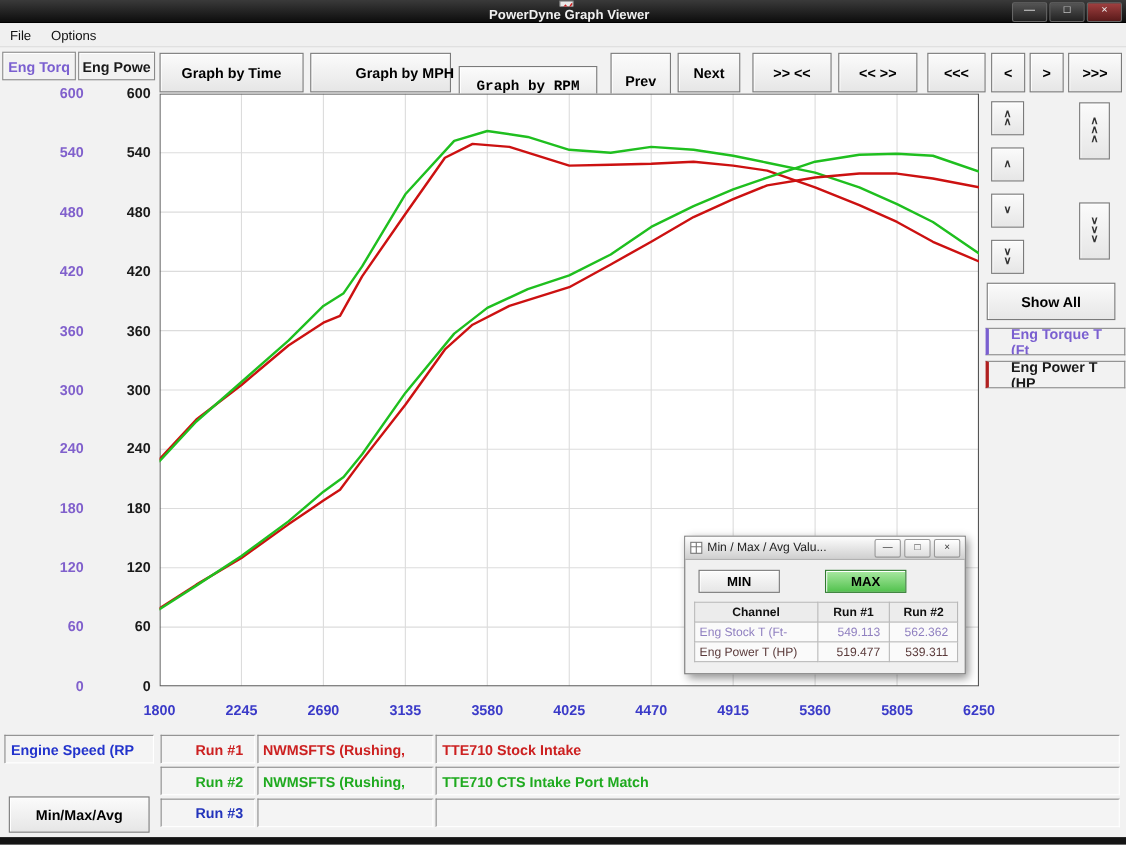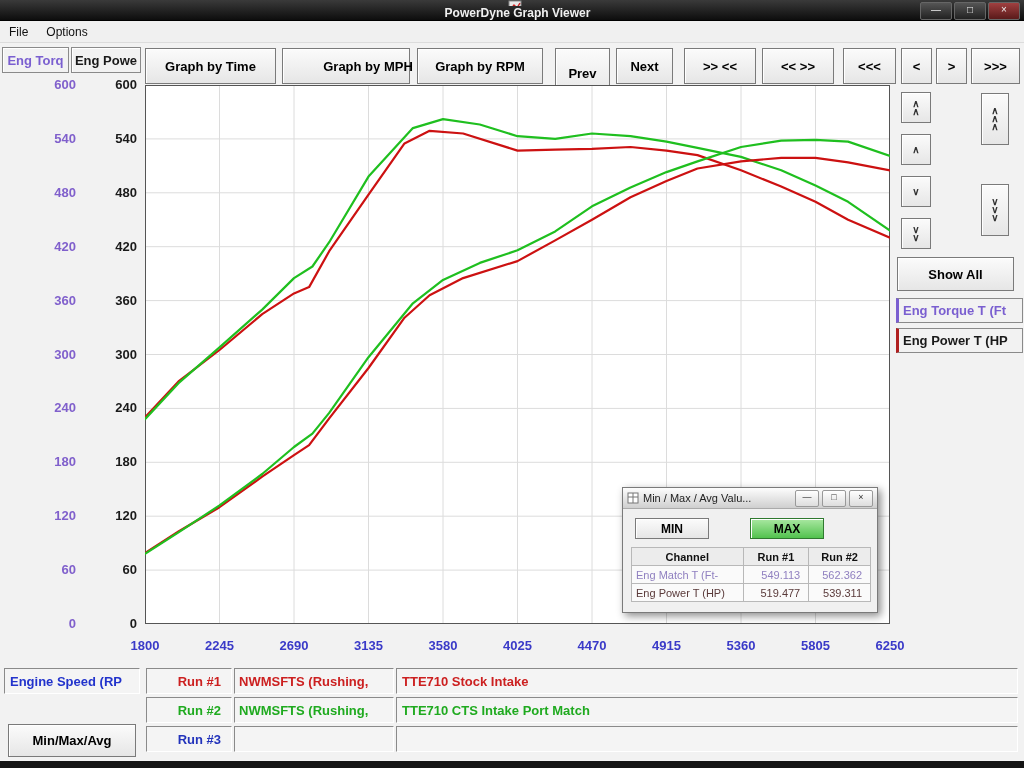--- a/index.html
+++ b/index.html
@@ -24,21 +24,21 @@
   
   .ycol{position:absolute;top:85px;height:539px;}
   .ytick{position:absolute;right:0;width:100%;text-align:right;font-size:13px;font-weight:bold;}
   .xticks{position:absolute;left:145px;top:638px;width:745px;height:18px;}
   .xtick{position:absolute;top:0;width:50px;text-align:center;font-size:13px;font-weight:bold;}
 
   .plotwrap{position:absolute;left:145px;top:85px;width:745px;height:539px;}
 
   
   .spin{white-space:pre-line;line-height:8px;font-size:10px;font-weight:bold;color:#333;}
-  .legend-box{position:absolute;left:896px;width:127px;height:25px;border:1px solid #8a8a8a;background:#f2f2f2;display:flex;align-items:center;font-size:13px;font-weight:bold;box-sizing:border-box;padding-left:4px;overflow:hidden;}
+  .legend-box{position:absolute;left:896px;width:127px;height:25px;border:1px solid #8a8a8a;background:#f2f2f2;display:flex;align-items:center;font-size:13px;font-weight:bold;box-sizing:border-box;padding-left:20px;overflow:hidden;}
 
   
   .mmwin{position:absolute;left:622px;top:487px;width:256px;height:126px;background:#f0f0f0;border:1px solid #7a7a7a;box-shadow:3px 3px 8px rgba(0,0,0,.45);box-sizing:border-box;}
   .mmtitle{height:21px;background:linear-gradient(#fdfdfd,#cfcfcf);border-bottom:1px solid #aaa;display:flex;align-items:center;padding:0 4px;box-sizing:border-box;}
   .mmtitle .t{font-size:11px;color:#222;margin-left:4px;flex:1;overflow:hidden;white-space:nowrap;}
   .mmbtn{width:22px;height:15px;border:1px solid #999;background:linear-gradient(#fff,#ddd);font-size:9px;line-height:13px;text-align:center;color:#333;margin-left:3px;border-radius:2px;}
   .mmbody{position:relative;height:104px;}
   .mmminmax{position:absolute;top:9px;height:21px;width:74px;font-size:12px;}
   .mmmax{background:linear-gradient(#aae8a2,#52c24e);border-color:#2f7a2f;}
   .mmtable{position:absolute;left:8px;top:38px;width:240px;border:1px solid #909090;border-collapse:collapse;font-size:11px;background:#fafafa;}
@@ -72,21 +72,21 @@
   <div class="menubar">
     <span class="menuitem">File</span>
     <span class="menuitem">Options</span>
   </div>
 
   <div class="axis-tab" style="left: 2px; width: 67px; color: rgb(122, 95, 208);">Eng Torq</div>
   <div class="axis-tab" style="left: 71px; width: 70px; color: rgb(26, 26, 26);">Eng Powe</div>
 
   <div class="btn3d" style="left:145px;top:48px;width:131px;height:36px;">Graph by Time</div>
   <div class="btn3d" style="left:282px;top:48px;width:128px;height:36px;padding-left:44px;">Graph by MPH</div>
-  <div class="btn3d" style="left:417px;top:48px;width:126px;height:36px;">Graph by RPM</div>
+  <div class="btn3d" style="left:417px;top:60px;width:126px;height:36px;font-family:Liberation Mono, monospace;">Graph by RPM</div>
   <div class="btn3d" style="left:555px;top:48px;width:55px;height:51px;">Prev</div>
   <div class="btn3d" style="left:616px;top:48px;width:57px;height:36px;">Next</div>
   <div class="btn3d" style="left:684px;top:48px;width:72px;height:36px;">&gt;&gt; &lt;&lt;</div>
   <div class="btn3d" style="left:762px;top:48px;width:72px;height:36px;">&lt;&lt; &gt;&gt;</div>
   <div class="btn3d" style="left:843px;top:48px;width:53px;height:36px;">&lt;&lt;&lt;</div>
   <div class="btn3d" style="left:901px;top:48px;width:31px;height:36px;">&lt;</div>
   <div class="btn3d" style="left:936px;top:48px;width:31px;height:36px;">&gt;</div>
   <div class="btn3d" style="left:971px;top:48px;width:49px;height:36px;">&gt;&gt;&gt;</div>
 
   <div class="ycol" style="left:28px;width:48px;" id="yticks-torque">
@@ -197,21 +197,21 @@
       <div class="btn3d mmminmax" style="left:12px;">MIN</div>
       <div class="btn3d mmminmax mmmax" style="left:127px;">MAX</div>
       <table class="mmtable">
         <tbody>
             <tr>
           <th style="width:112px;">Channel</th>
           <th style="width:66px;">Run #1</th>
           <th style="width:62px;">Run #2</th>
         </tr>
         <tr>
-          <td class="ch" style="color: rgb(144, 128, 192);">Eng Match T (Ft-</td>
+          <td class="ch" style="color: rgb(144, 128, 192);">Eng Stock T (Ft-</td>
           <td class="num" style="color: rgb(144, 128, 192);">549.113</td>
           <td class="num" style="color: rgb(144, 128, 192);">562.362</td>
         </tr>
         <tr>
           <td class="ch" style="color: rgb(90, 58, 58);">Eng Power T (HP)</td>
           <td class="num" style="color: rgb(90, 58, 58);">519.477</td>
           <td class="num" style="color: rgb(90, 58, 58);">539.311</td>
         </tr>
       </tbody>
         </table>

